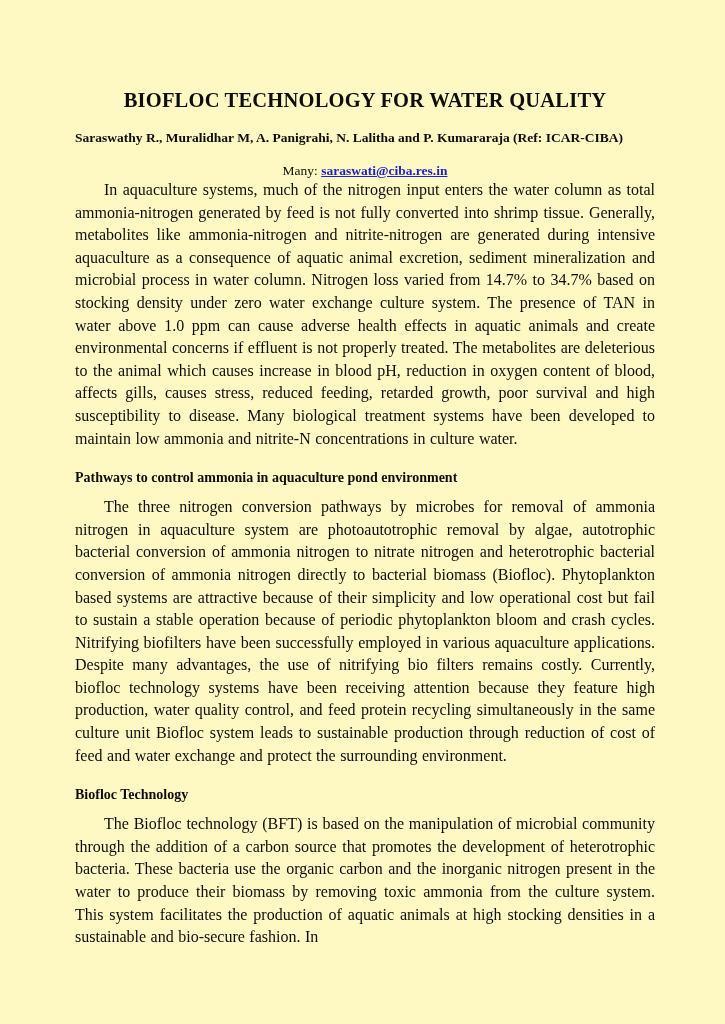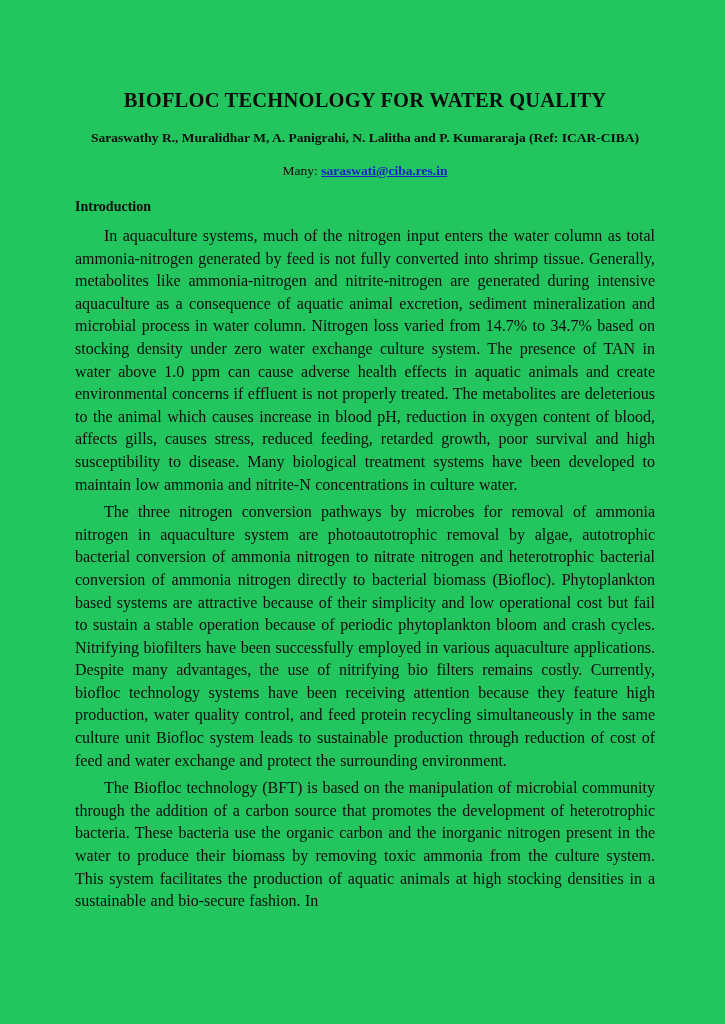--- a/index.html
+++ b/index.html
@@ -12,34 +12,34 @@
     height: 1024px;
     font-family: "Liberation Serif", "DejaVu Serif", serif;
     color: #0d0d0d;
   }
   .page {
     box-sizing: border-box;
     width: 725px;
     height: 1024px;
     padding: 86px 70px 0 75px;
     overflow: hidden;
-    background: #22c55e;
+    background: #fef9c3;
   }
   .title {
     margin: 0 auto;
     max-width: 520px;
     text-align: center;
     font-size: 20.5px;
     font-weight: bold;
     line-height: 28px;
     letter-spacing: 0.2px;
   }
   .title-line { display: block; }
   .authors {
-    text-align: center;
+    text-align: left;
     font-weight: bold;
     font-size: 13.5px;
     line-height: 17px;
     margin: 15px 0 0 0;
   }
   .email-line {
     text-align: center;
     font-size: 13.5px;
     margin: 17px 0 0 0;
   }
@@ -74,25 +74,26 @@
     <span class="title-line">BIOFLOC TECHNOLOGY FOR WATER QUALITY</span>
   </h1>
 
   <p class="authors">Saraswathy R., Muralidhar M, A. Panigrahi, N. Lalitha and P. Kumararaja (Ref: ICAR-CIBA)</p>
 
   <p class="email-line">
     <span>Many: </span><a class="email-link">saraswati@ciba.res.in</a>
   </p>
 
   <section>
-    <h2 class="section-heading">Introduction</h2>
     <p class="body-para">In aquaculture systems, much of the nitrogen input enters the water column as total ammonia-nitrogen generated by feed is not fully converted into shrimp tissue. Generally, metabolites like ammonia-nitrogen and nitrite-nitrogen are generated during intensive aquaculture as a consequence of aquatic animal excretion, sediment mineralization and microbial process in water column. Nitrogen loss varied from 14.7% to 34.7% based on stocking density under zero water exchange culture system. The presence of TAN in water above 1.0 ppm can cause adverse health effects in aquatic animals and create environmental concerns if effluent is not properly treated. The metabolites are deleterious to the animal which causes increase in blood pH, reduction in oxygen content of blood, affects gills, causes stress, reduced feeding, retarded growth, poor survival and high susceptibility to disease. Many biological treatment systems have been developed to maintain low ammonia and nitrite-N concentrations in culture water.</p>
   </section>
 
   <section>
+    <h2 class="section-heading">Pathways to control ammonia in aquaculture pond environment</h2>
     <p class="body-para">The three nitrogen conversion pathways by microbes for removal of ammonia nitrogen in aquaculture system are photoautotrophic removal by algae, autotrophic bacterial conversion of ammonia nitrogen to nitrate nitrogen and heterotrophic bacterial conversion of ammonia nitrogen directly to bacterial biomass (Biofloc). Phytoplankton based systems are attractive because of their simplicity and low operational cost but fail to sustain a stable operation because of periodic phytoplankton bloom and crash cycles. Nitrifying biofilters have been successfully employed in various aquaculture applications. Despite many advantages, the use of nitrifying bio filters remains costly. Currently, biofloc technology systems have been receiving attention because they feature high production, water quality control, and feed protein recycling simultaneously in the same culture unit Biofloc system leads to sustainable production through reduction of cost of feed and water exchange and protect the surrounding environment.</p>
   </section>
 
   <section>
+    <h2 class="section-heading">Biofloc Technology</h2>
     <p class="body-para">The Biofloc technology (BFT) is based on the manipulation of microbial community through the addition of a carbon source that promotes the development of heterotrophic bacteria. These bacteria use the organic carbon and the inorganic nitrogen present in the water to produce their biomass by removing toxic ammonia from the culture system. This system facilitates the production of aquatic animals at high stocking densities in a sustainable and bio-secure fashion. In</p>
   </section>
 
 </div>
 
 </body></html>

